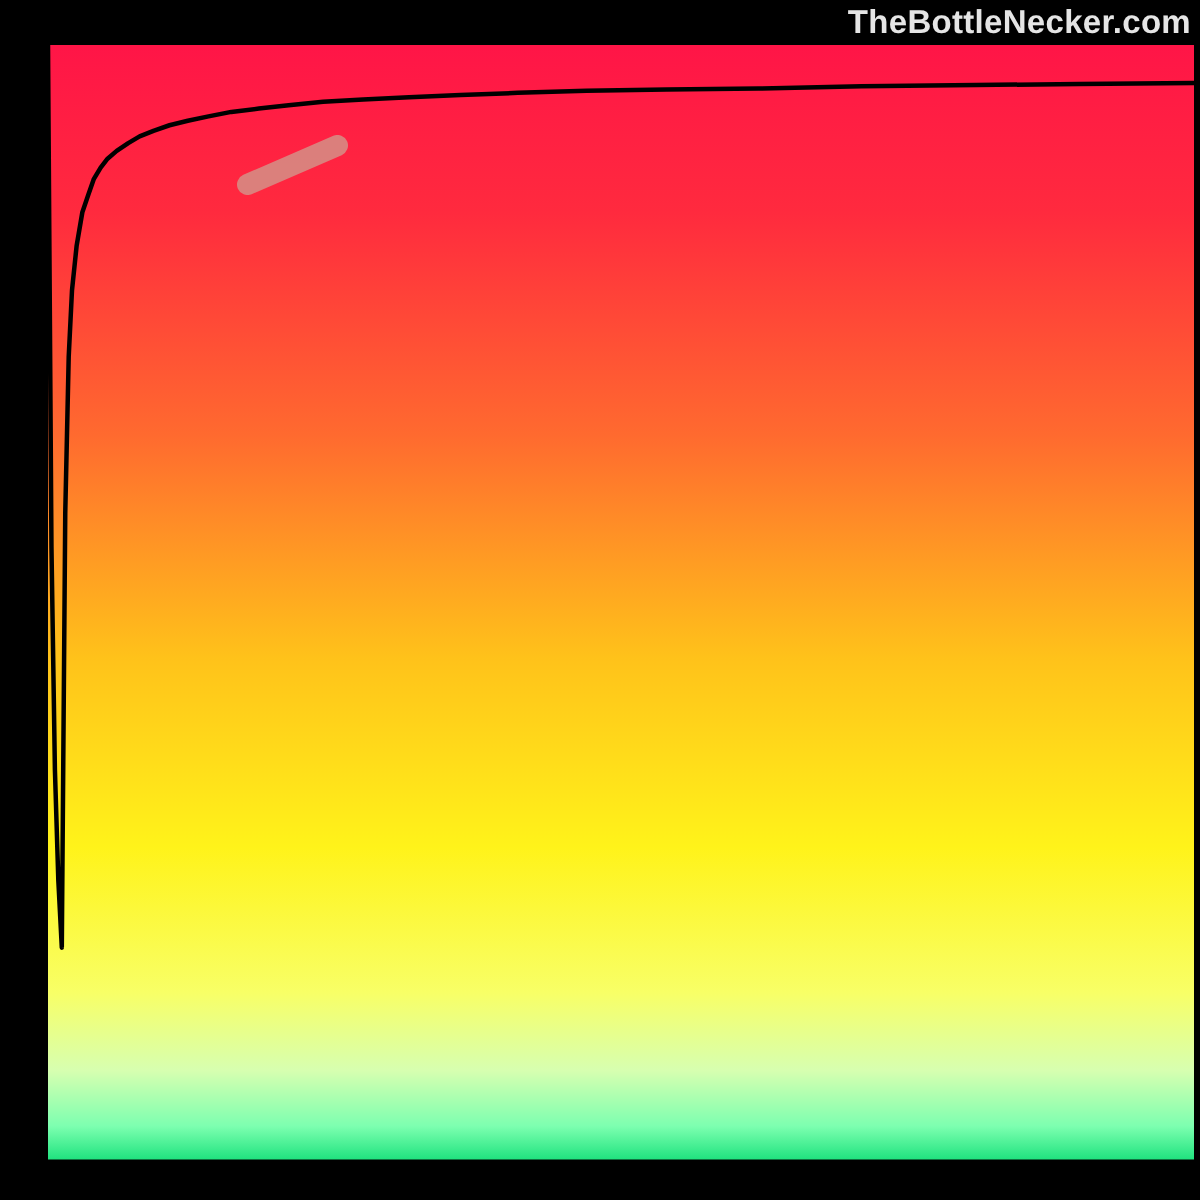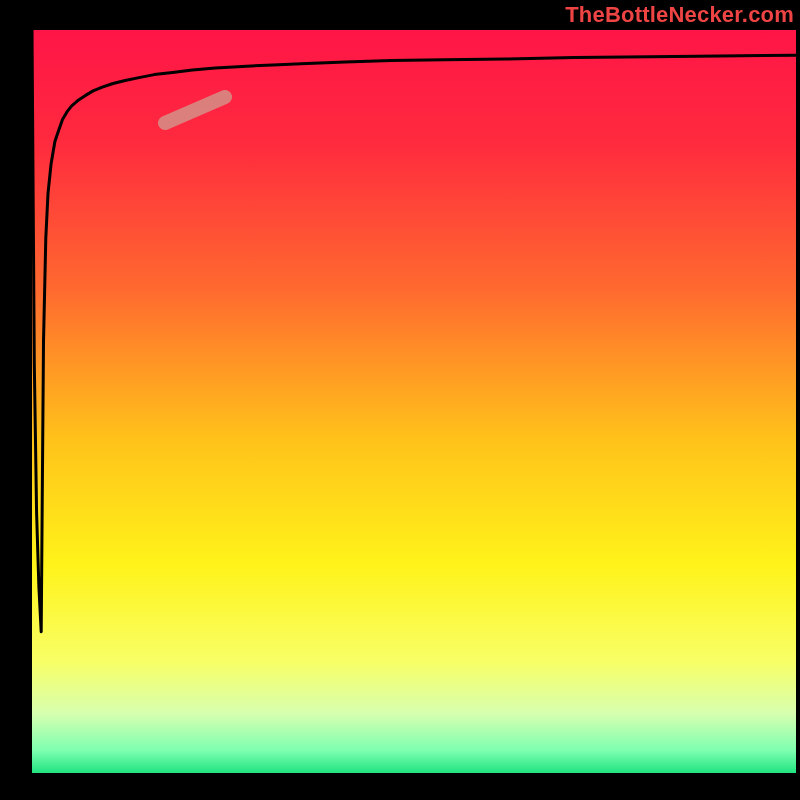--- a/index.html
+++ b/index.html
@@ -13,21 +13,21 @@
   }
   #frame {
     position: relative;
     width: 800px;
     height: 800px;
   }
   #attribution {
     position: absolute;
     top: 2px;
     right: 6px;
-    color: #ef4444;
+    color: #e5e5e5;
     font-size: 22px;
     font-weight: 600;
     letter-spacing: 0.2px;
   }
 </style>
 </head>
 <body>
 
 <div id="frame">
   <svg id="chart-svg" width="800" height="800">

